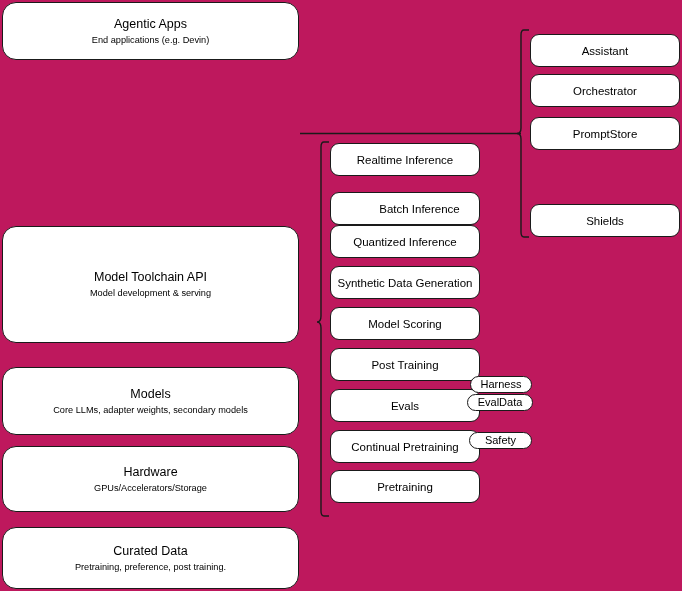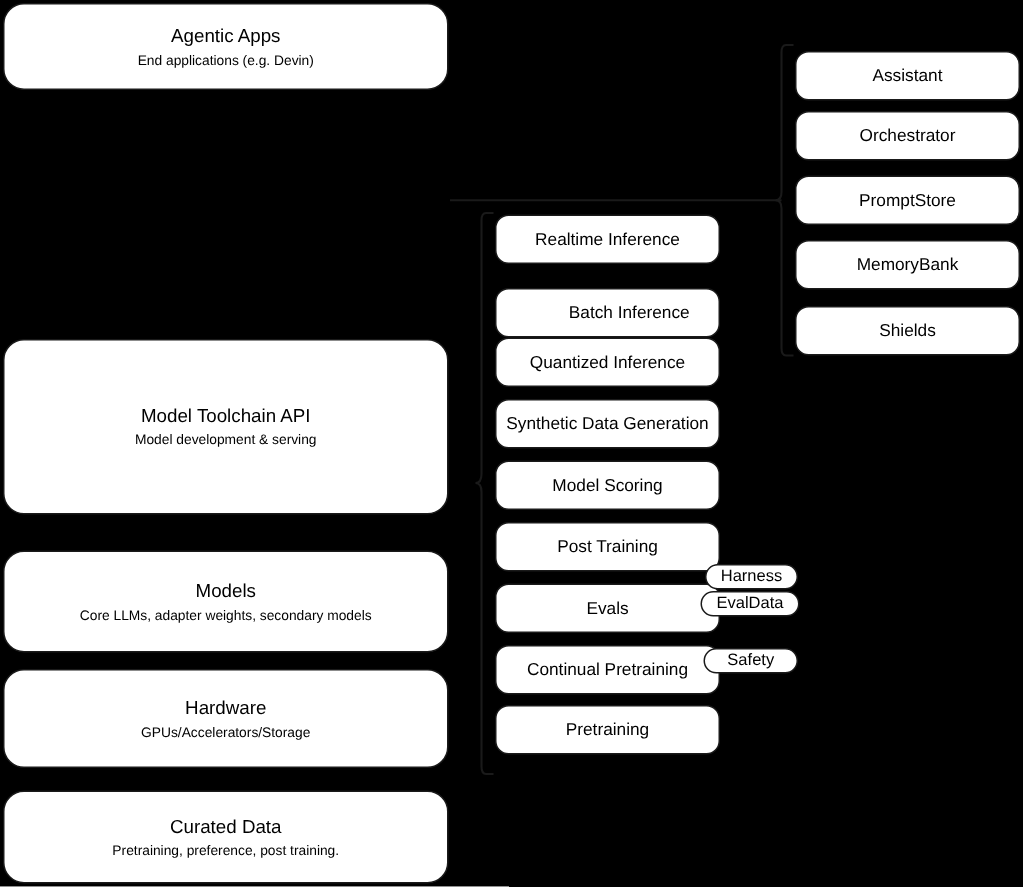--- a/index.html
+++ b/index.html
@@ -8,21 +8,21 @@
     background: #ffffff;
   }
   body {
     font-family: "Liberation Sans", sans-serif;
     color: #000000;
   }
   #canvas {
     position: relative;
     width: 682px;
     height: 591px;
-    background: #000000;
+    background: #be185d;
     overflow: hidden;
   }
 
   
   .box {
     position: absolute;
     box-sizing: border-box;
     background: #ffffff;
     border: 1.4px solid #1a1a1a;
     display: flex;
@@ -206,20 +206,17 @@
 
   <div class="box right-box" style="top:34px;">
     <span>Assistant</span>
   </div>
   <div class="box right-box" style="top:74px;">
     <span>Orchestrator</span>
   </div>
   <div class="box right-box" style="top:117px;">
     <span>PromptStore</span>
   </div>
-  <div class="box right-box" style="top:160px;">
-    <span>MemoryBank</span>
-  </div>
   <div class="box right-box" style="top:204px;">
     <span>Shields</span>
   </div>
 
 </div>
 
 </body></html>

